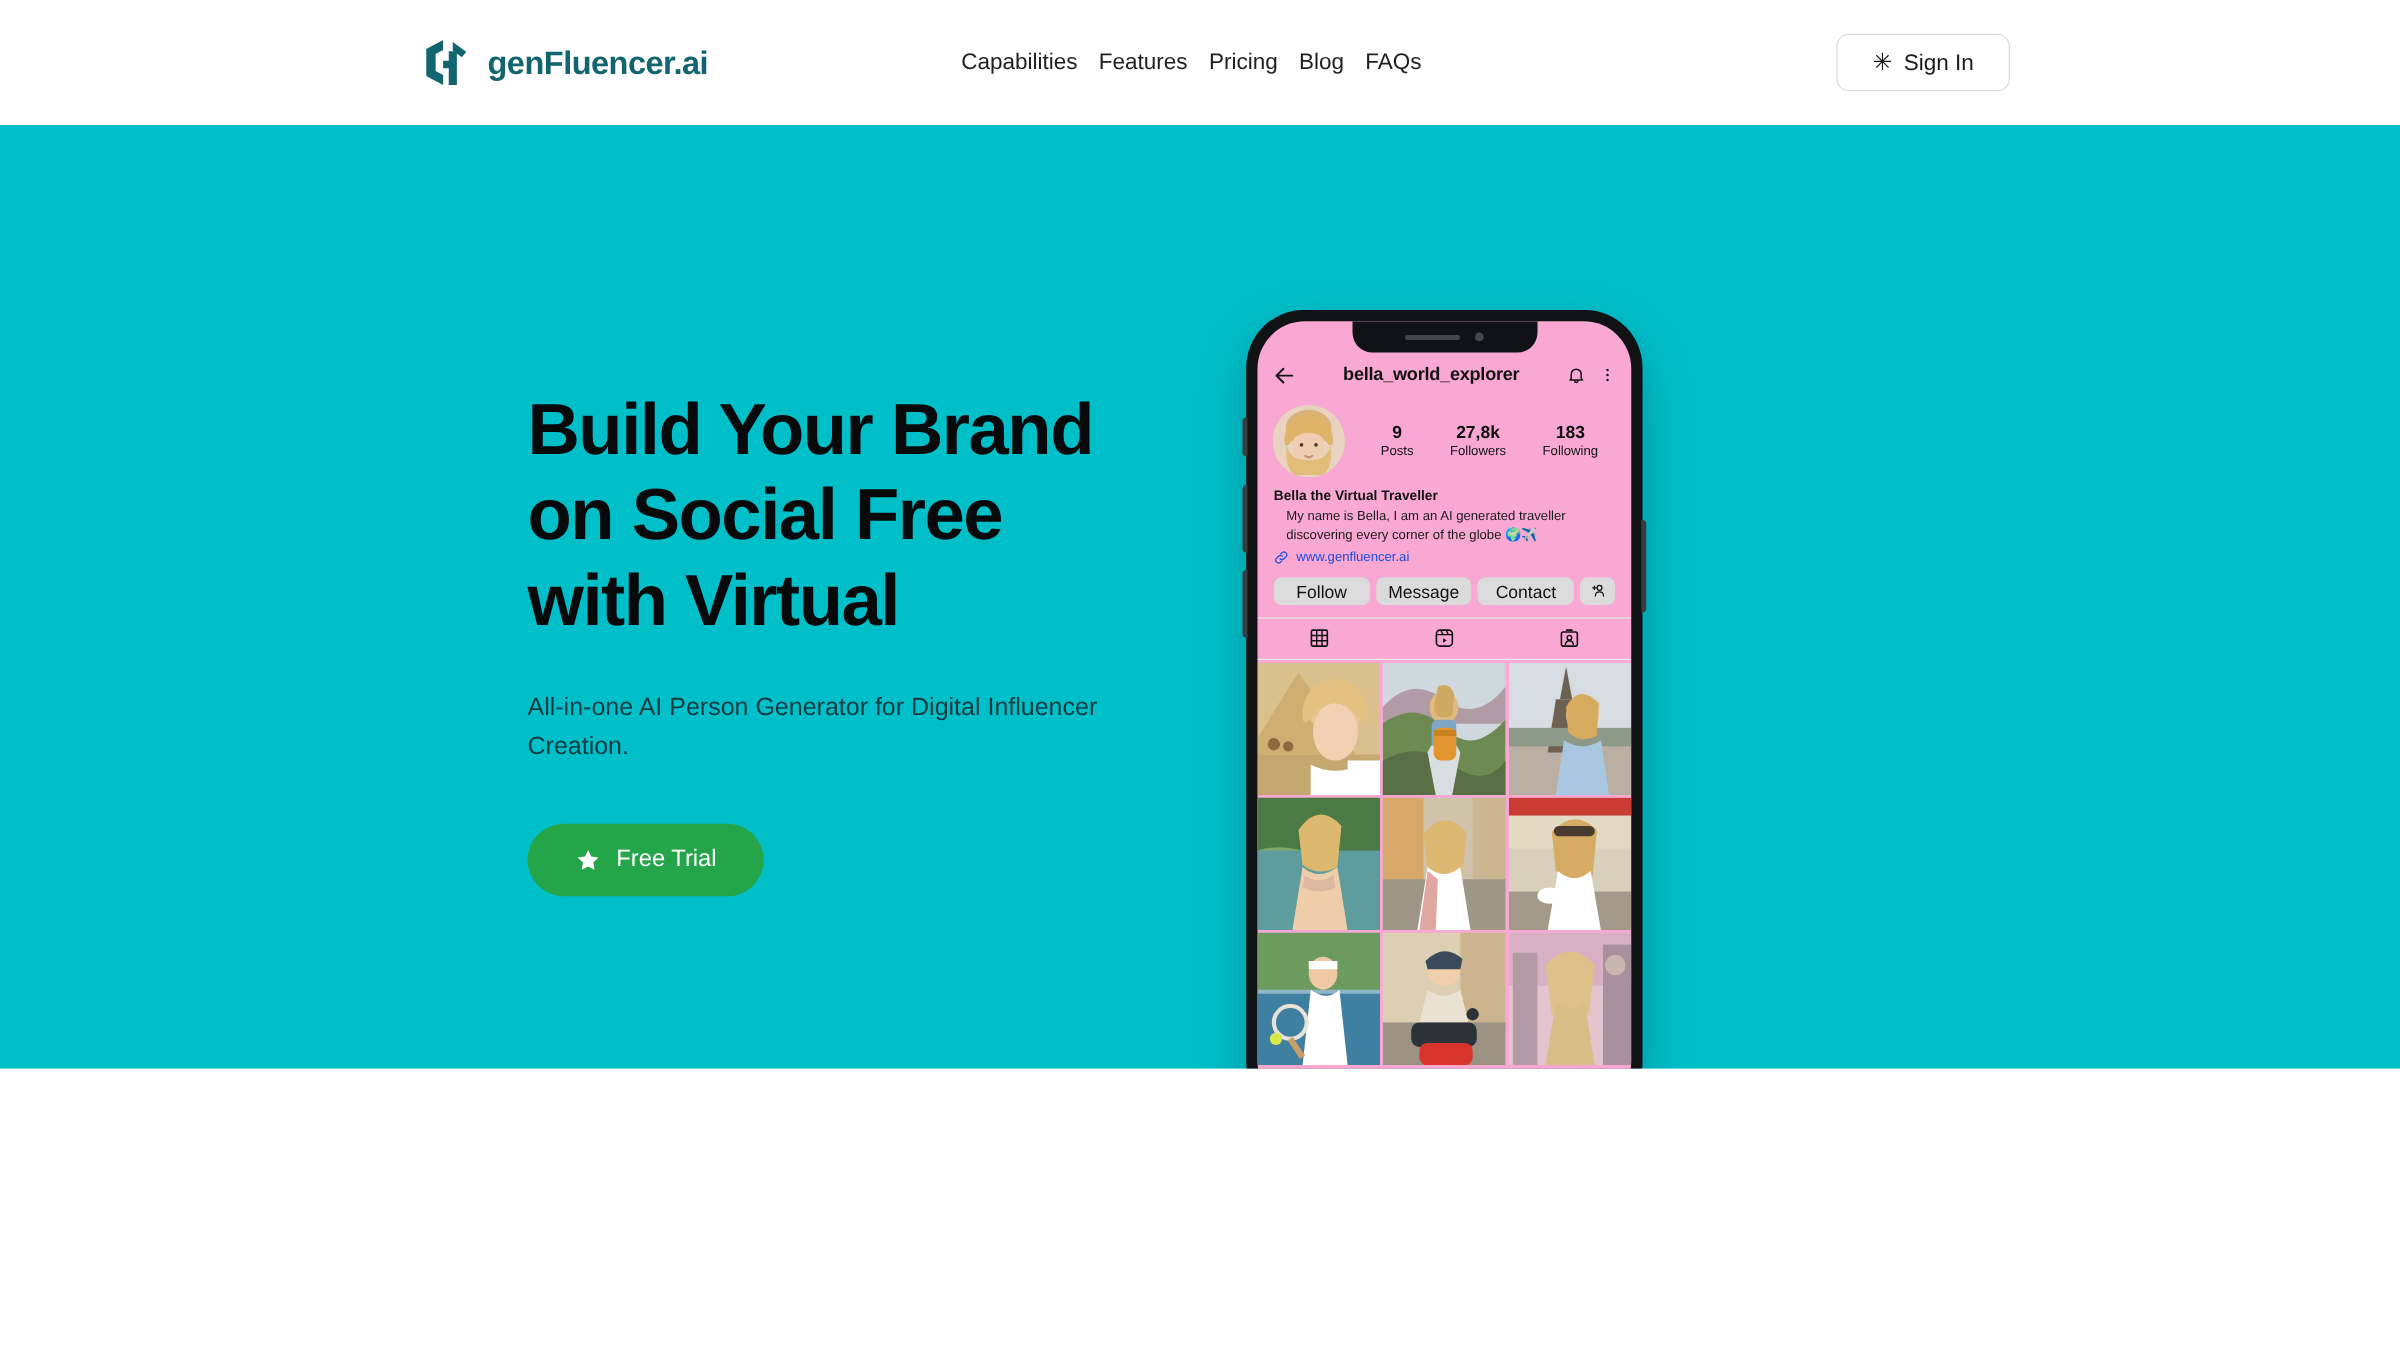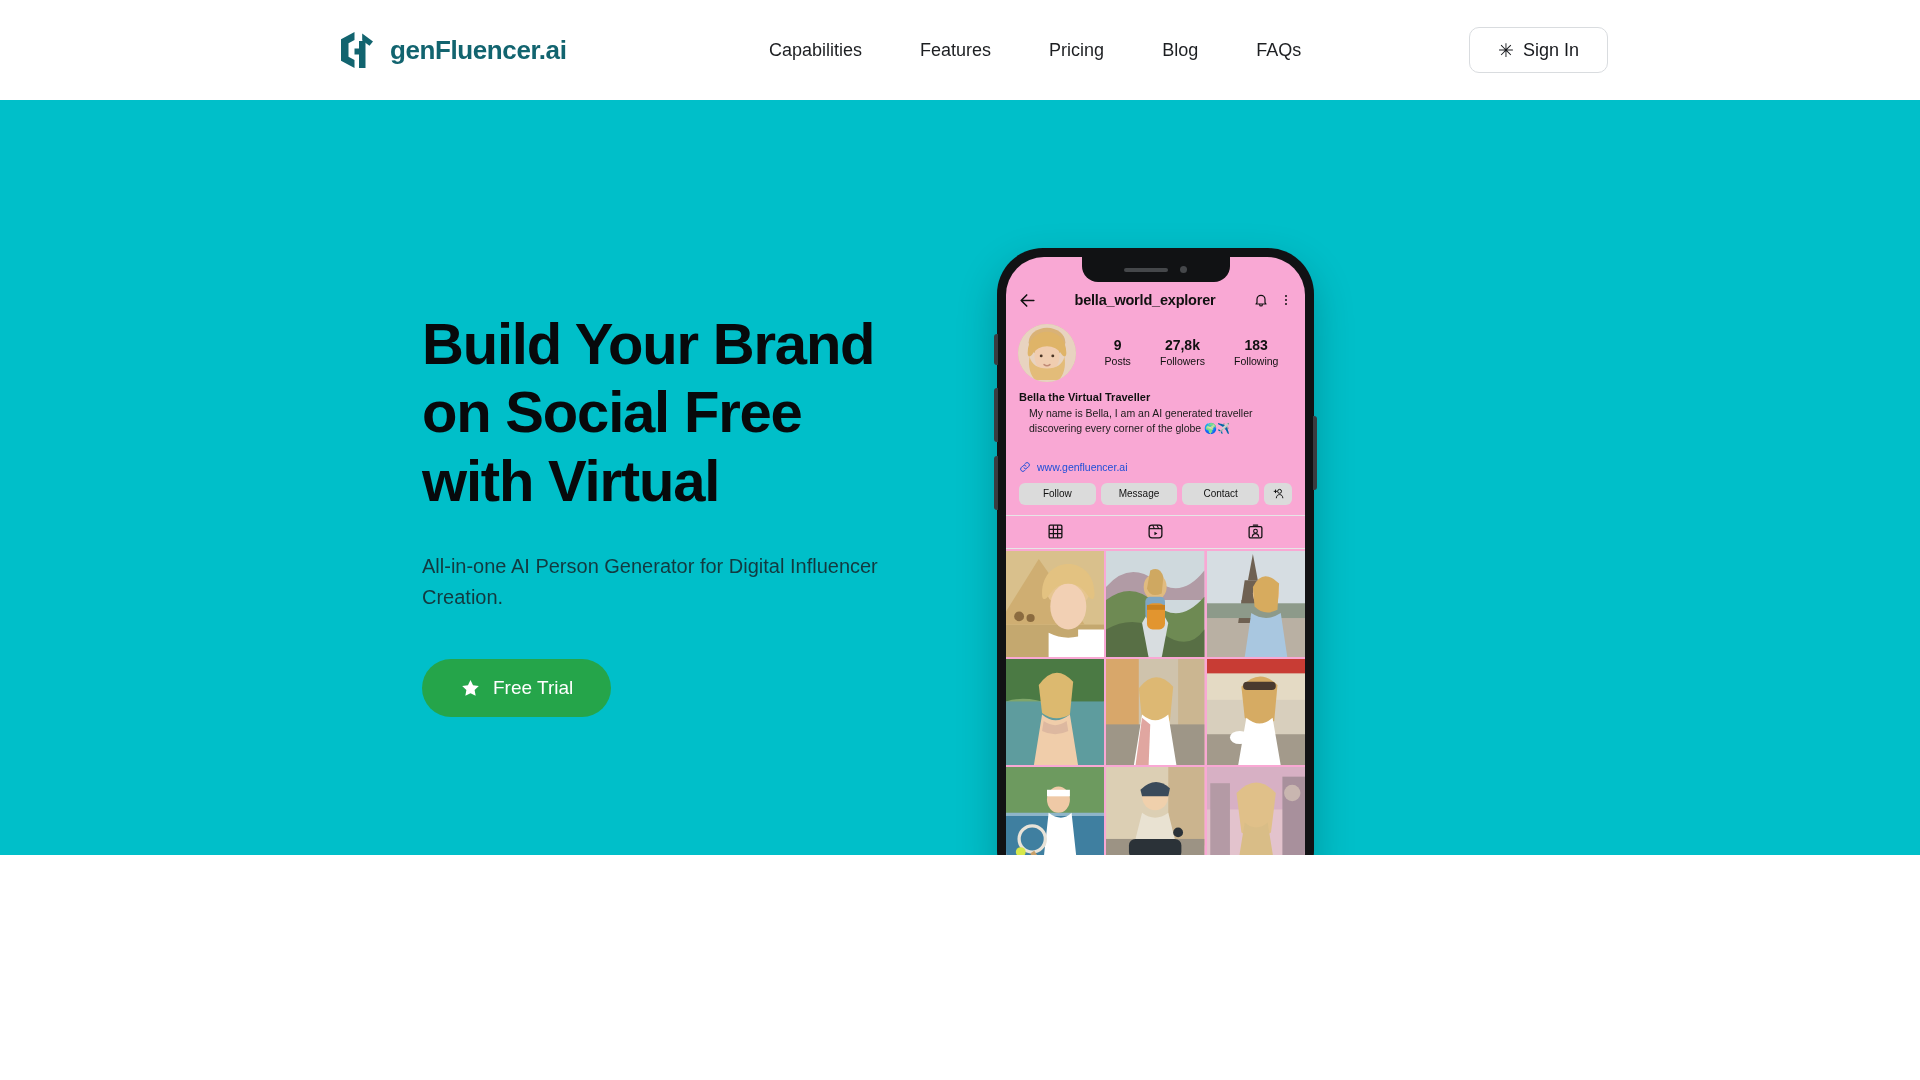--- a/index.html
+++ b/index.html
@@ -44,21 +44,21 @@
     white-space: nowrap;
   }
 
   .main-nav {
     position: absolute;
     left: 743px;
     top: 50%;
     transform: translateY(-50%);
     display: flex;
     align-items: center;
-    gap: 58px;
+    gap: 17px;
   }
   .nav-link {
     font-size: 18px;
     color: #1d1f22;
     text-decoration: none;
     white-space: nowrap;
     font-weight: 400;
     cursor: pointer;
   }
 
@@ -229,37 +229,37 @@
   }
   .stat { text-align: center; }
   .stat-num { font-size: 14px; font-weight: 700; color: #111; line-height: 1.25; }
   .stat-lbl { font-size: 10.5px; color: #111; line-height: 1.3; }
 
   .app-bio { padding: 8px 13px 0 13px; }
   .bio-name { font-size: 11px; font-weight: 700; color: #111; line-height: 1.45; }
   .bio-text { font-size: 10.5px; color: #1a1a1a; line-height: 1.42; padding-left: 10px; }
   .bio-link {
     display: flex; align-items: center; gap: 6px;
-    margin-top: 25px;
+    margin-top: 4px;
     font-size: 10.5px; color: #1d4ed8;
   }
 
   .app-actions {
     display: flex;
     align-items: center;
     gap: 5px;
     padding: 10px 13px 0 13px;
   }
   .act-btn {
     flex: 1;
     height: 22px;
     background: #dbdbdb;
     border: none;
     border-radius: 6px;
-    font-size: 10px;
+    font-size: 14px;
     color: #111;
     font-family: inherit;
     cursor: pointer;
   }
   .act-icon-btn {
     width: 28px; height: 22px;
     background: #dbdbdb;
     border: none; border-radius: 6px;
     display: flex; align-items: center; justify-content: center;
     cursor: pointer; flex: 0 0 auto;

